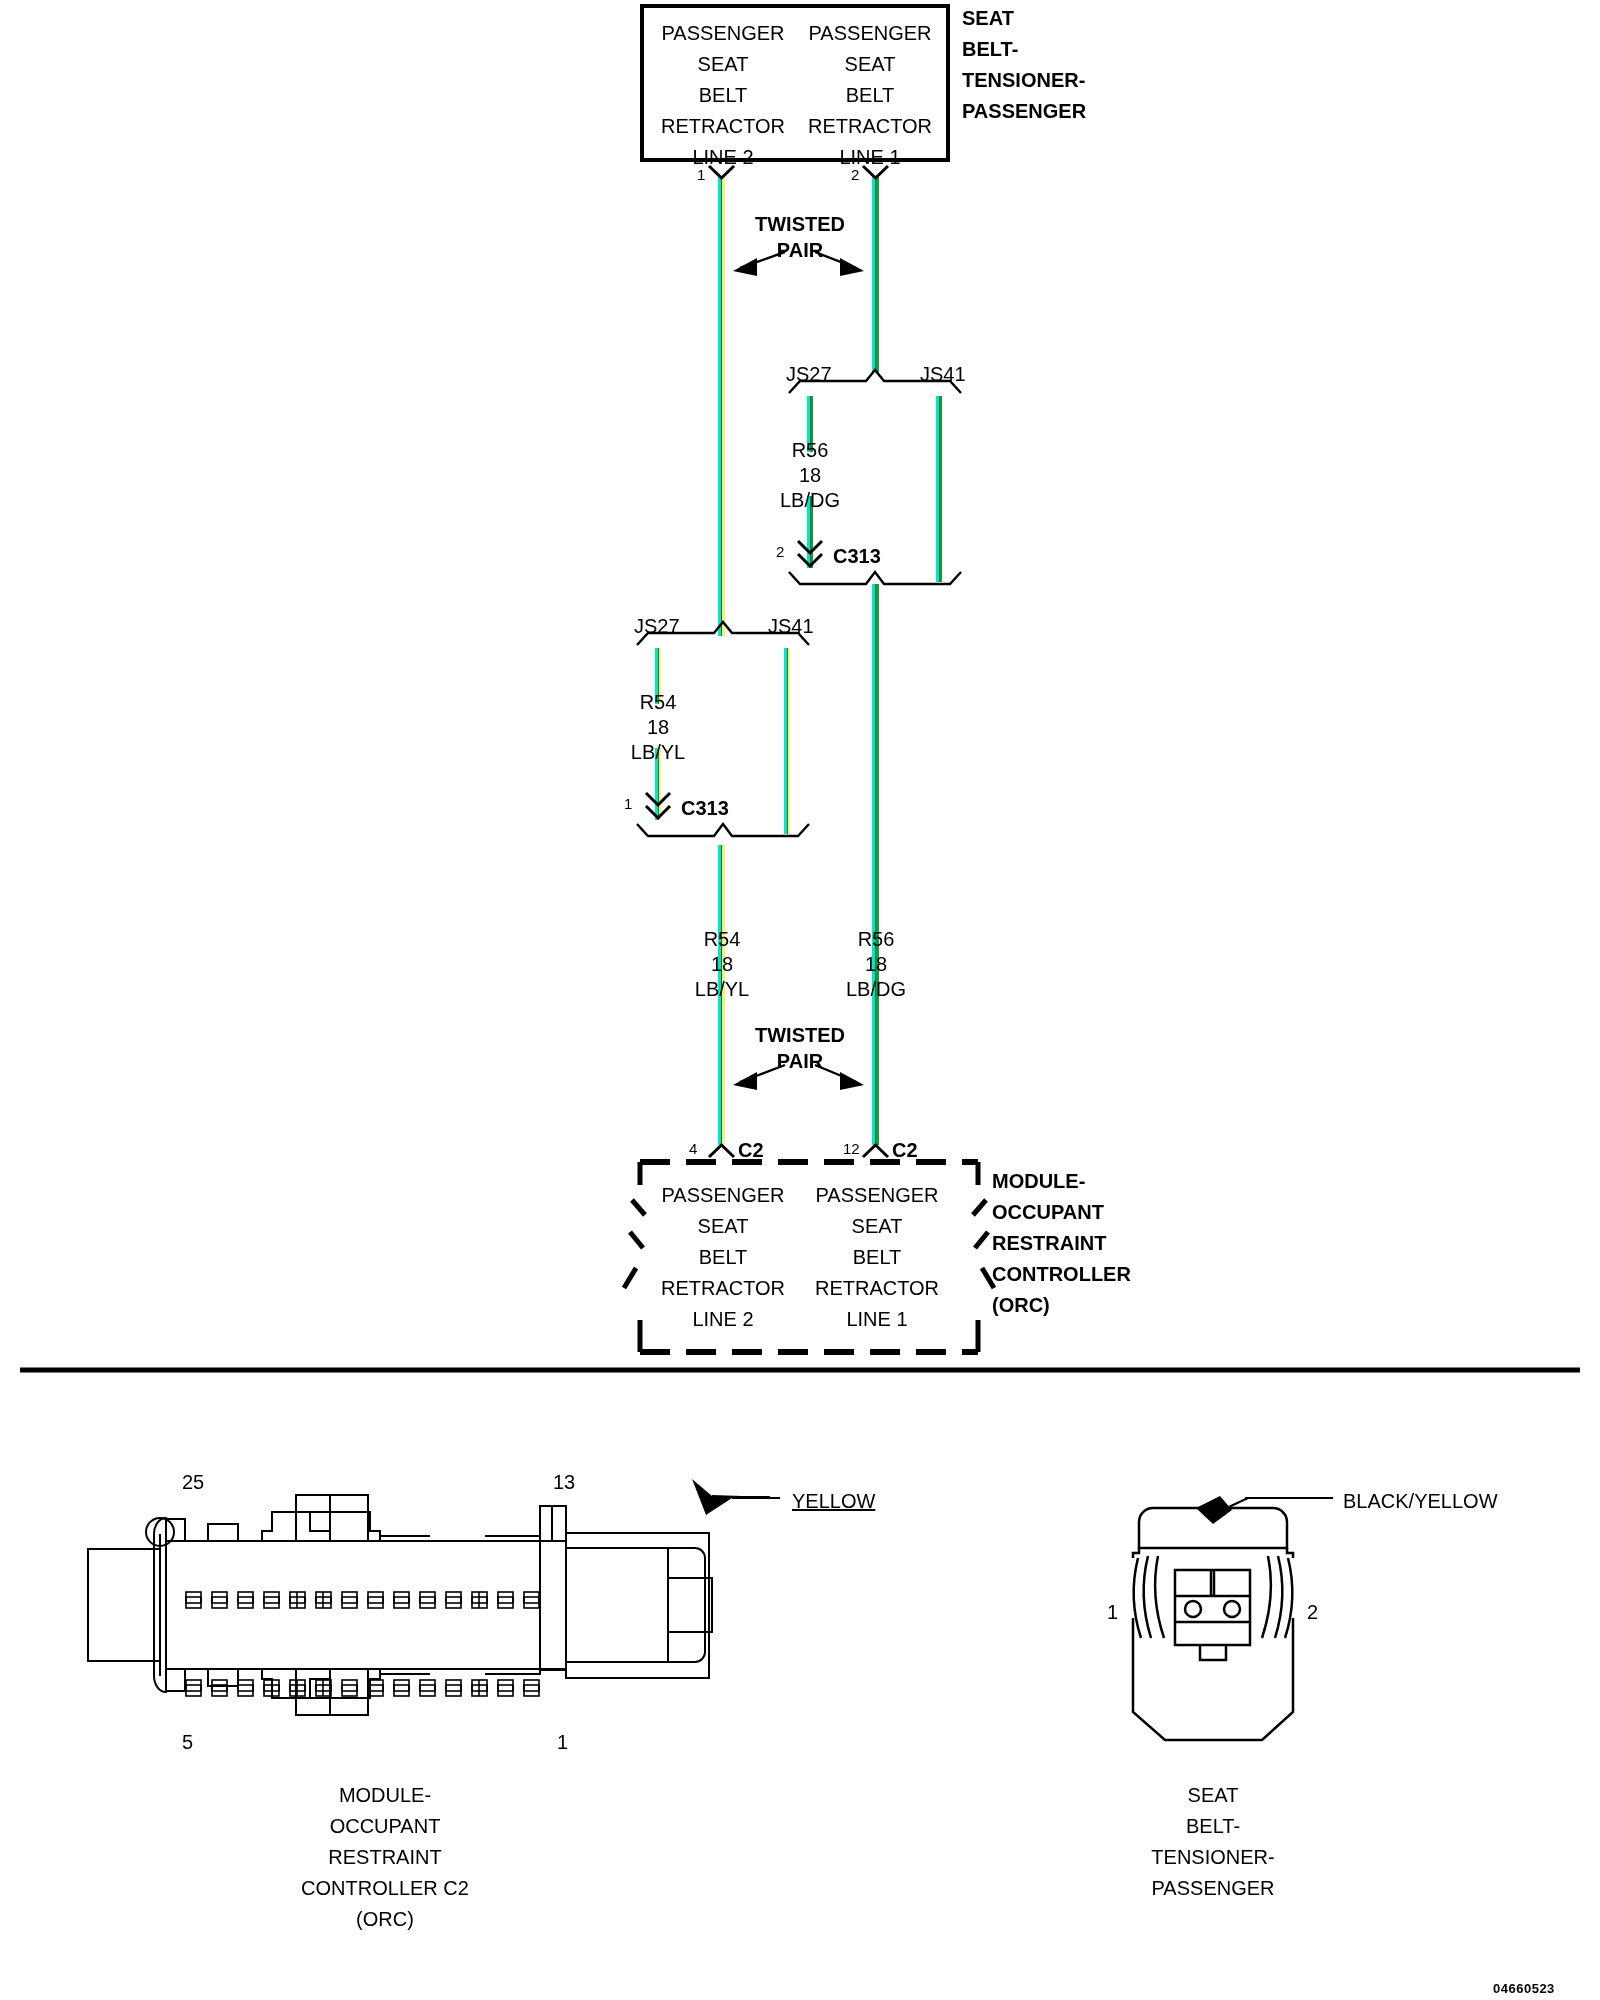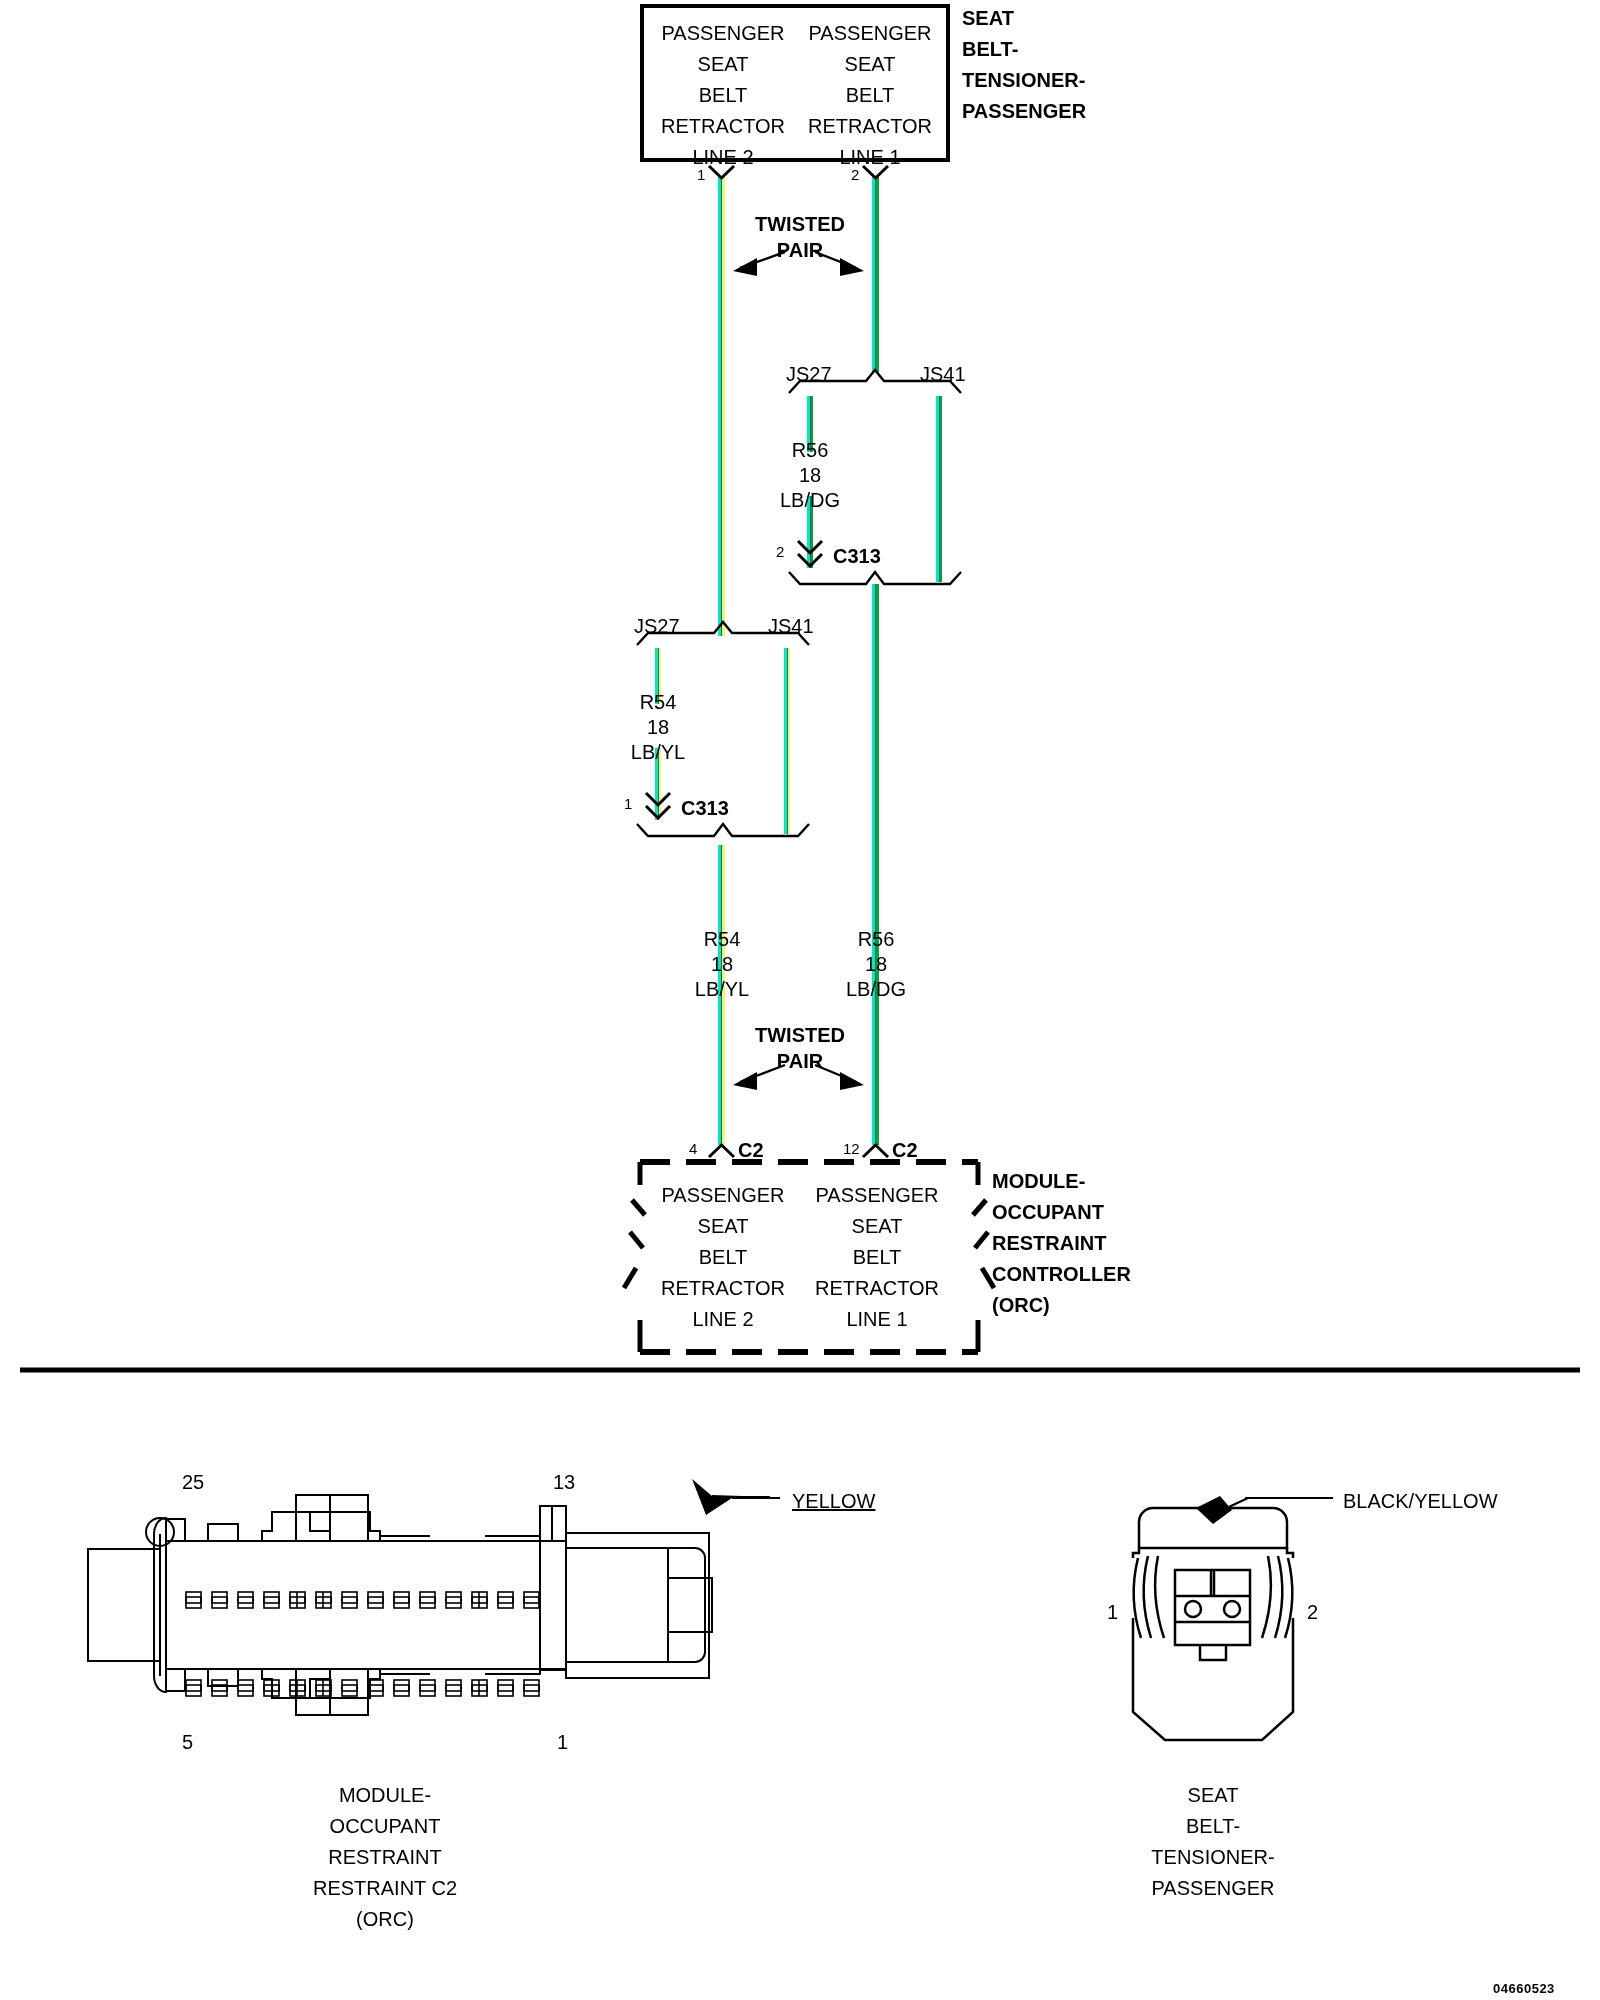--- a/index.html
+++ b/index.html
@@ -416,21 +416,21 @@
   <div class="lbl" style="left:553px; top:1468px;">13</div>
   <div class="lbl" style="left:182px; top:1728px;">5</div>
   <div class="lbl" style="left:557px; top:1728px;">1</div>
 
   <div class="lbl" style="left:792px; top:1487px;text-decoration:underline;">YELLOW</div>
 
   <div class="lbl ctr multiline" style="left:385px; top:1780px; text-align:center;">
     <div>MODULE-</div>
     <div>OCCUPANT</div>
     <div>RESTRAINT</div>
-    <div>RESTRAINT C2</div>
+    <div>CONTROLLER C2</div>
     <div>(ORC)</div>
   </div>
 
   <div class="lbl" style="left:1107px; top:1598px;">1</div>
   <div class="lbl" style="left:1307px; top:1598px;">2</div>
 
   <div class="lbl" style="left:1343px; top:1487px;">BLACK/YELLOW</div>
 
   <div class="lbl ctr multiline" style="left:1213px; top:1780px; text-align:center;">
     <div>SEAT</div>

